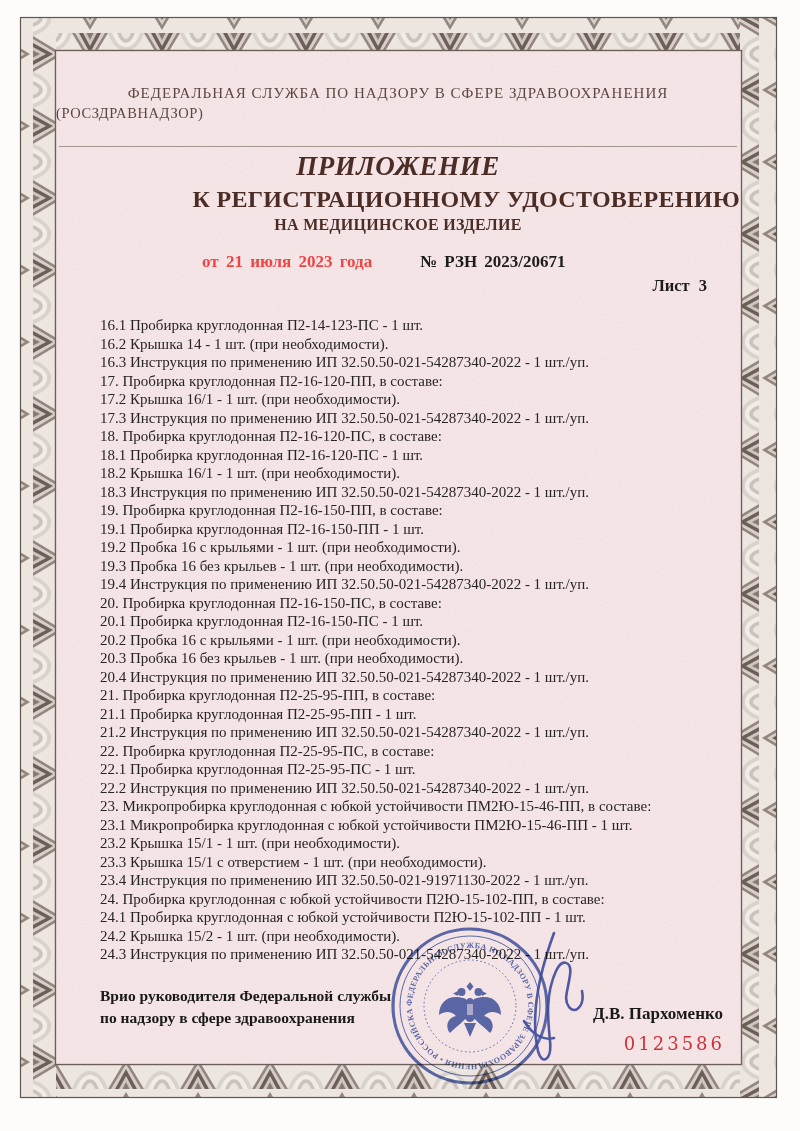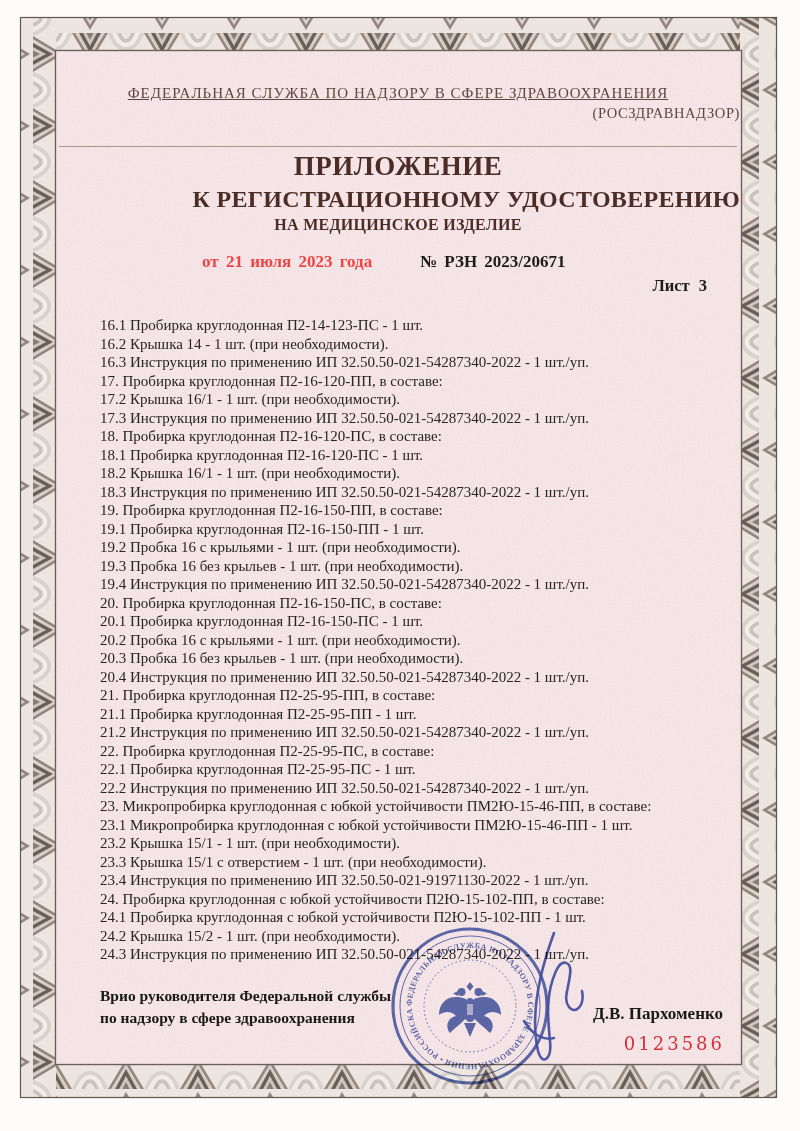--- a/index.html
+++ b/index.html
@@ -12,31 +12,31 @@
   .border-svg { width:800px; height:1131px; }
   .stamp-svg  { left:358px; top:903px; width:250px; height:210px; mix-blend-mode:multiply; }
 
   .content {
     position:absolute; left:56px; top:51px; width:684px; height:1013px;
   }
   .content > div, .content > span { position:absolute; }
 
   .org-line1 {
     top:34px; left:0; width:100%; text-align:center;
-    font-size:15px; letter-spacing:1px; color:#5d4742;text-decoration:underline;
+    font-size:15px; letter-spacing:1px; color:#5d4742;
   }
   .org-line2 {
-    top:54px; left:0; width:100%; text-align:right;
+    top:54px; left:0; width:100%; text-align:left;
     font-size:14.5px; letter-spacing:0.6px; color:#5d4742;
   }
   .sep { top:95px; left:3px; right:3px; border-top:1px solid #a2968e; height:0; }
 
   .title1 {
     top:100px; left:0; width:100%; text-align:center;
-    font-size:27px; font-weight:bold; color:#4c2d26; letter-spacing:0.5px;
+    font-size:27px; font-weight:bold; color:#4c2d26; letter-spacing:0.5px;font-style:italic;
   }
   .title2 {
     top:135px; left:0; width:100%; text-align:right;
     font-size:24px; font-weight:bold; color:#4c2d26; letter-spacing:0.3px;
   }
   .title3 {
     top:165px; left:0; width:100%; text-align:center;
     font-size:16px; font-weight:bold; color:#4c2d26; letter-spacing:0.3px;
   }
 

